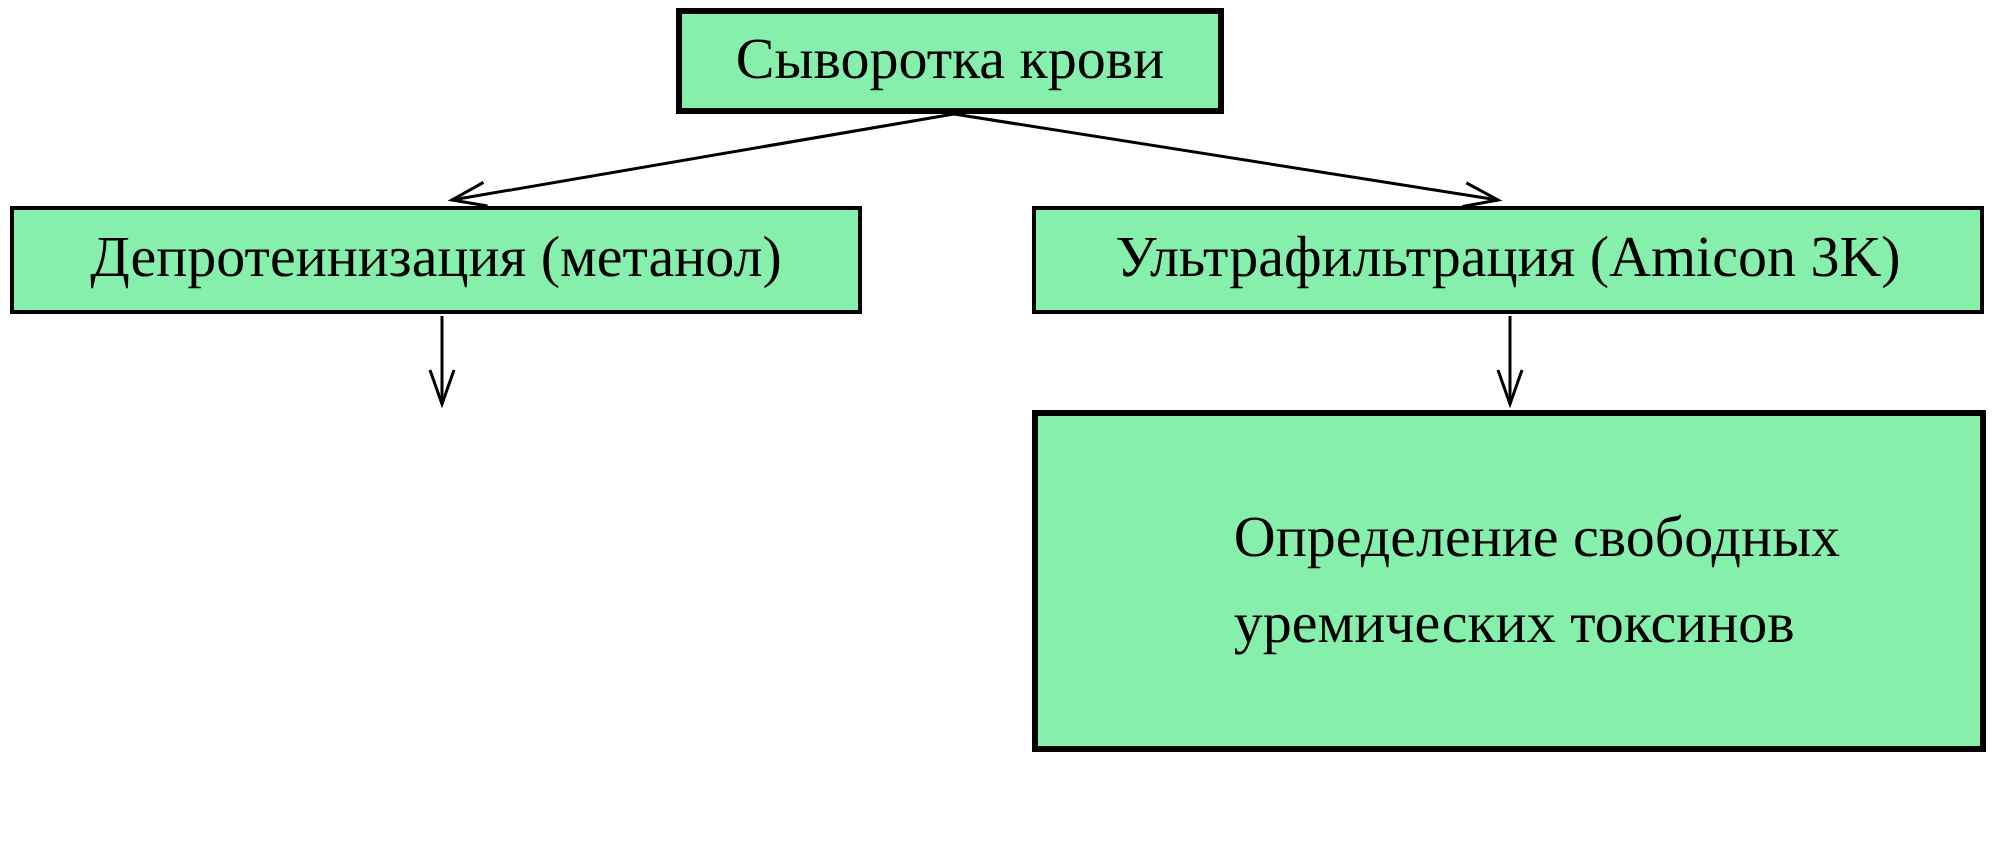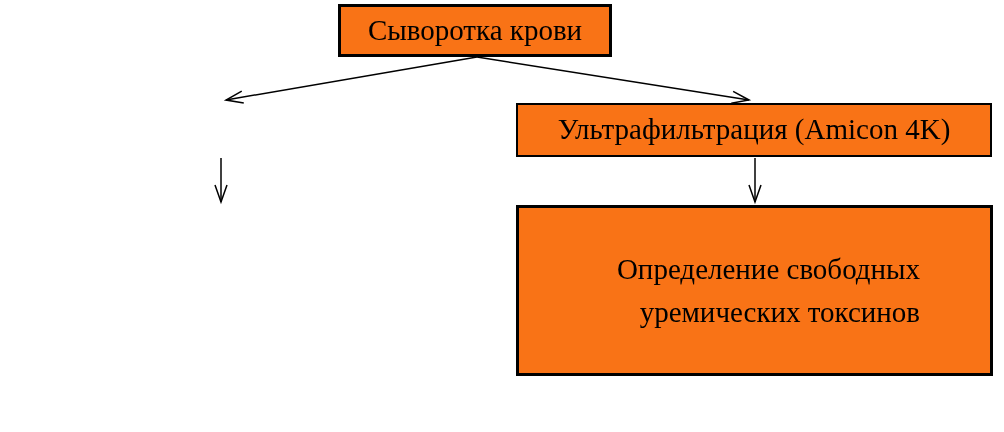--- a/index.html
+++ b/index.html
@@ -20,26 +20,26 @@
     position: absolute;
     left: 0;
     top: 0;
     width: 1004px;
     height: 432px;
     pointer-events: none;
   }
   .node {
     position: absolute;
     box-sizing: border-box;
-    background: #f97316;
+    background: #86efac;
     border: 2px solid #000000;
     display: flex;
     align-items: center;
     justify-content: center;
-    text-align: right;
+    text-align: left;
     font-size: 29px;
     line-height: 1.35;
   }
   .node .label {
     white-space: pre-line;
     display: block;
     padding: 0 6px;
   }
   #node-serum {
     left: 338px; top: 4px;
@@ -82,23 +82,26 @@
     <line x1="477" y1="57" x2="226" y2="100" stroke="#000000" stroke-width="1.5" marker-end="url(#ah)"></line>
     <line x1="477" y1="57" x2="749" y2="100" stroke="#000000" stroke-width="1.5" marker-end="url(#ah)"></line>
     <line x1="221" y1="158" x2="221" y2="202" stroke="#000000" stroke-width="1.5" marker-end="url(#ah)"></line>
     <line x1="755" y1="158" x2="755" y2="202" stroke="#000000" stroke-width="1.5" marker-end="url(#ah)"></line>
   </svg>
 
   <div class="node" id="node-serum">
     <span class="label">Сыворотка крови</span>
   </div>
 
+  <div class="node" id="node-deproteinization">
+    <span class="label">Депротеинизация (метанол)</span>
+  </div>
 
   <div class="node" id="node-ultrafiltration">
-    <span class="label">Ультрафильтрация (Amicon 4K)</span>
+    <span class="label">Ультрафильтрация (Amicon 3K)</span>
   </div>
 
 
   <div class="node" id="node-free-toxins">
     <span class="label">Определение свободных
 уремических токсинов</span>
   </div>
 
 </div>
 

